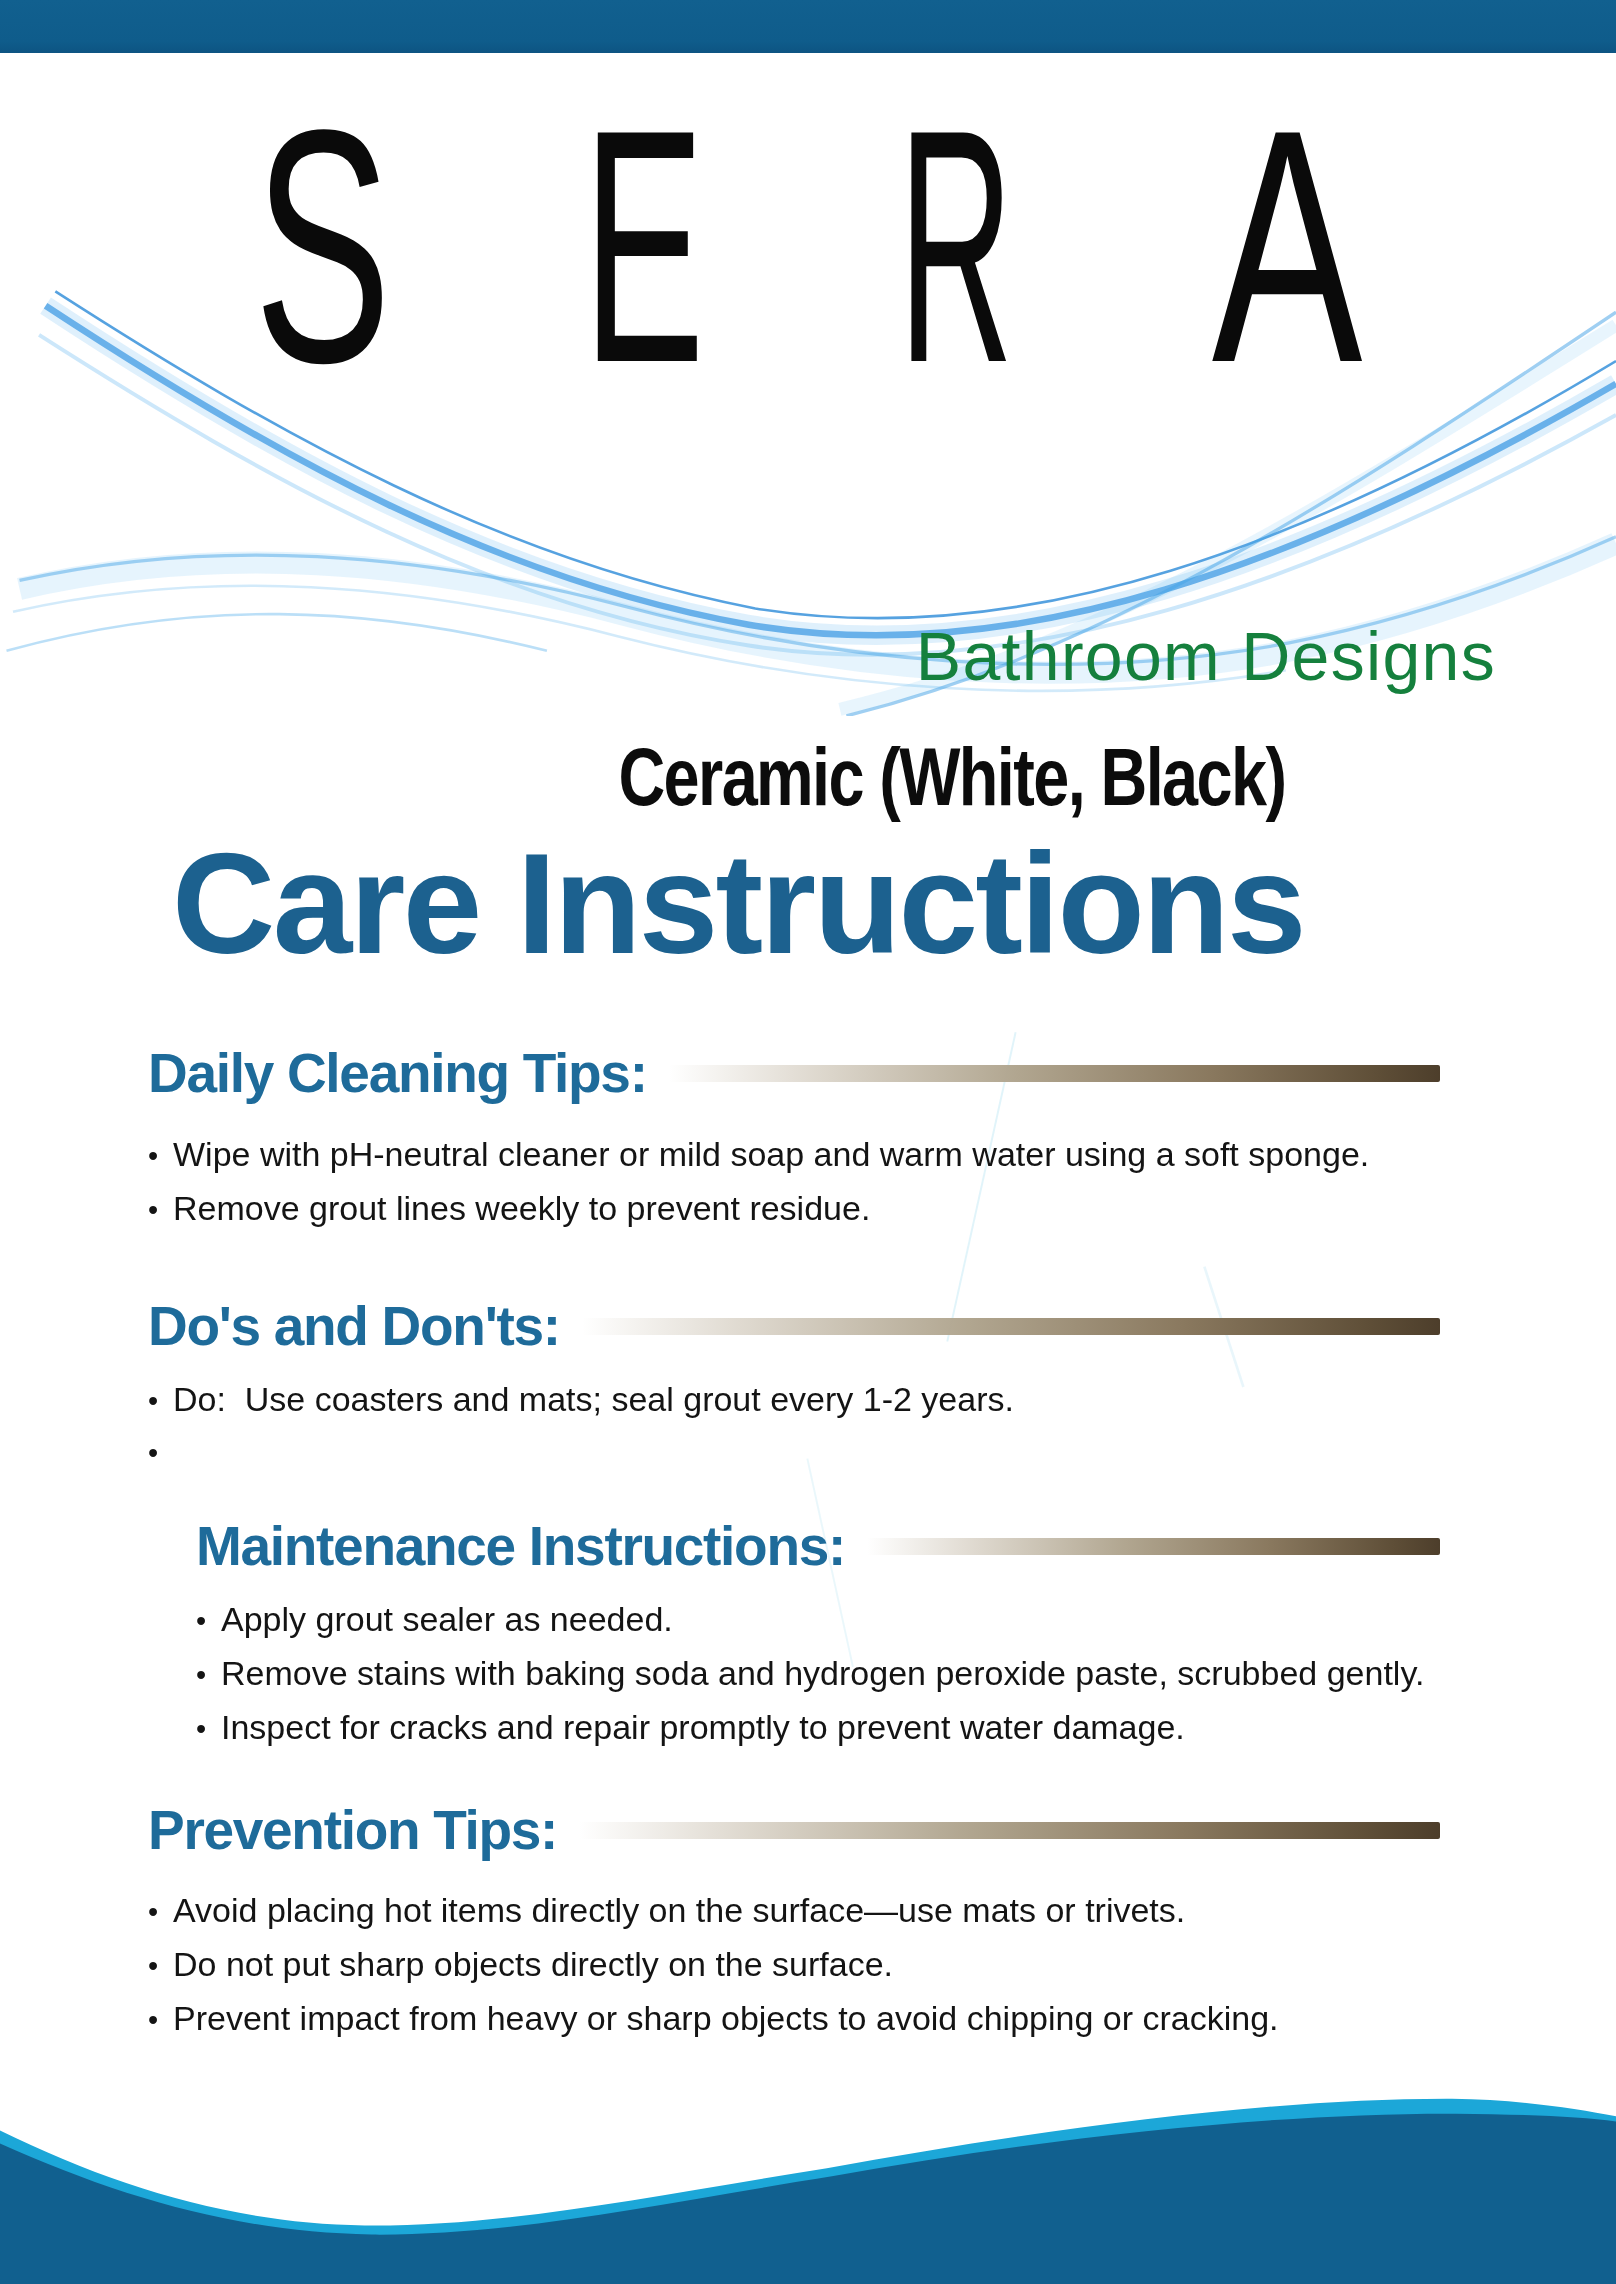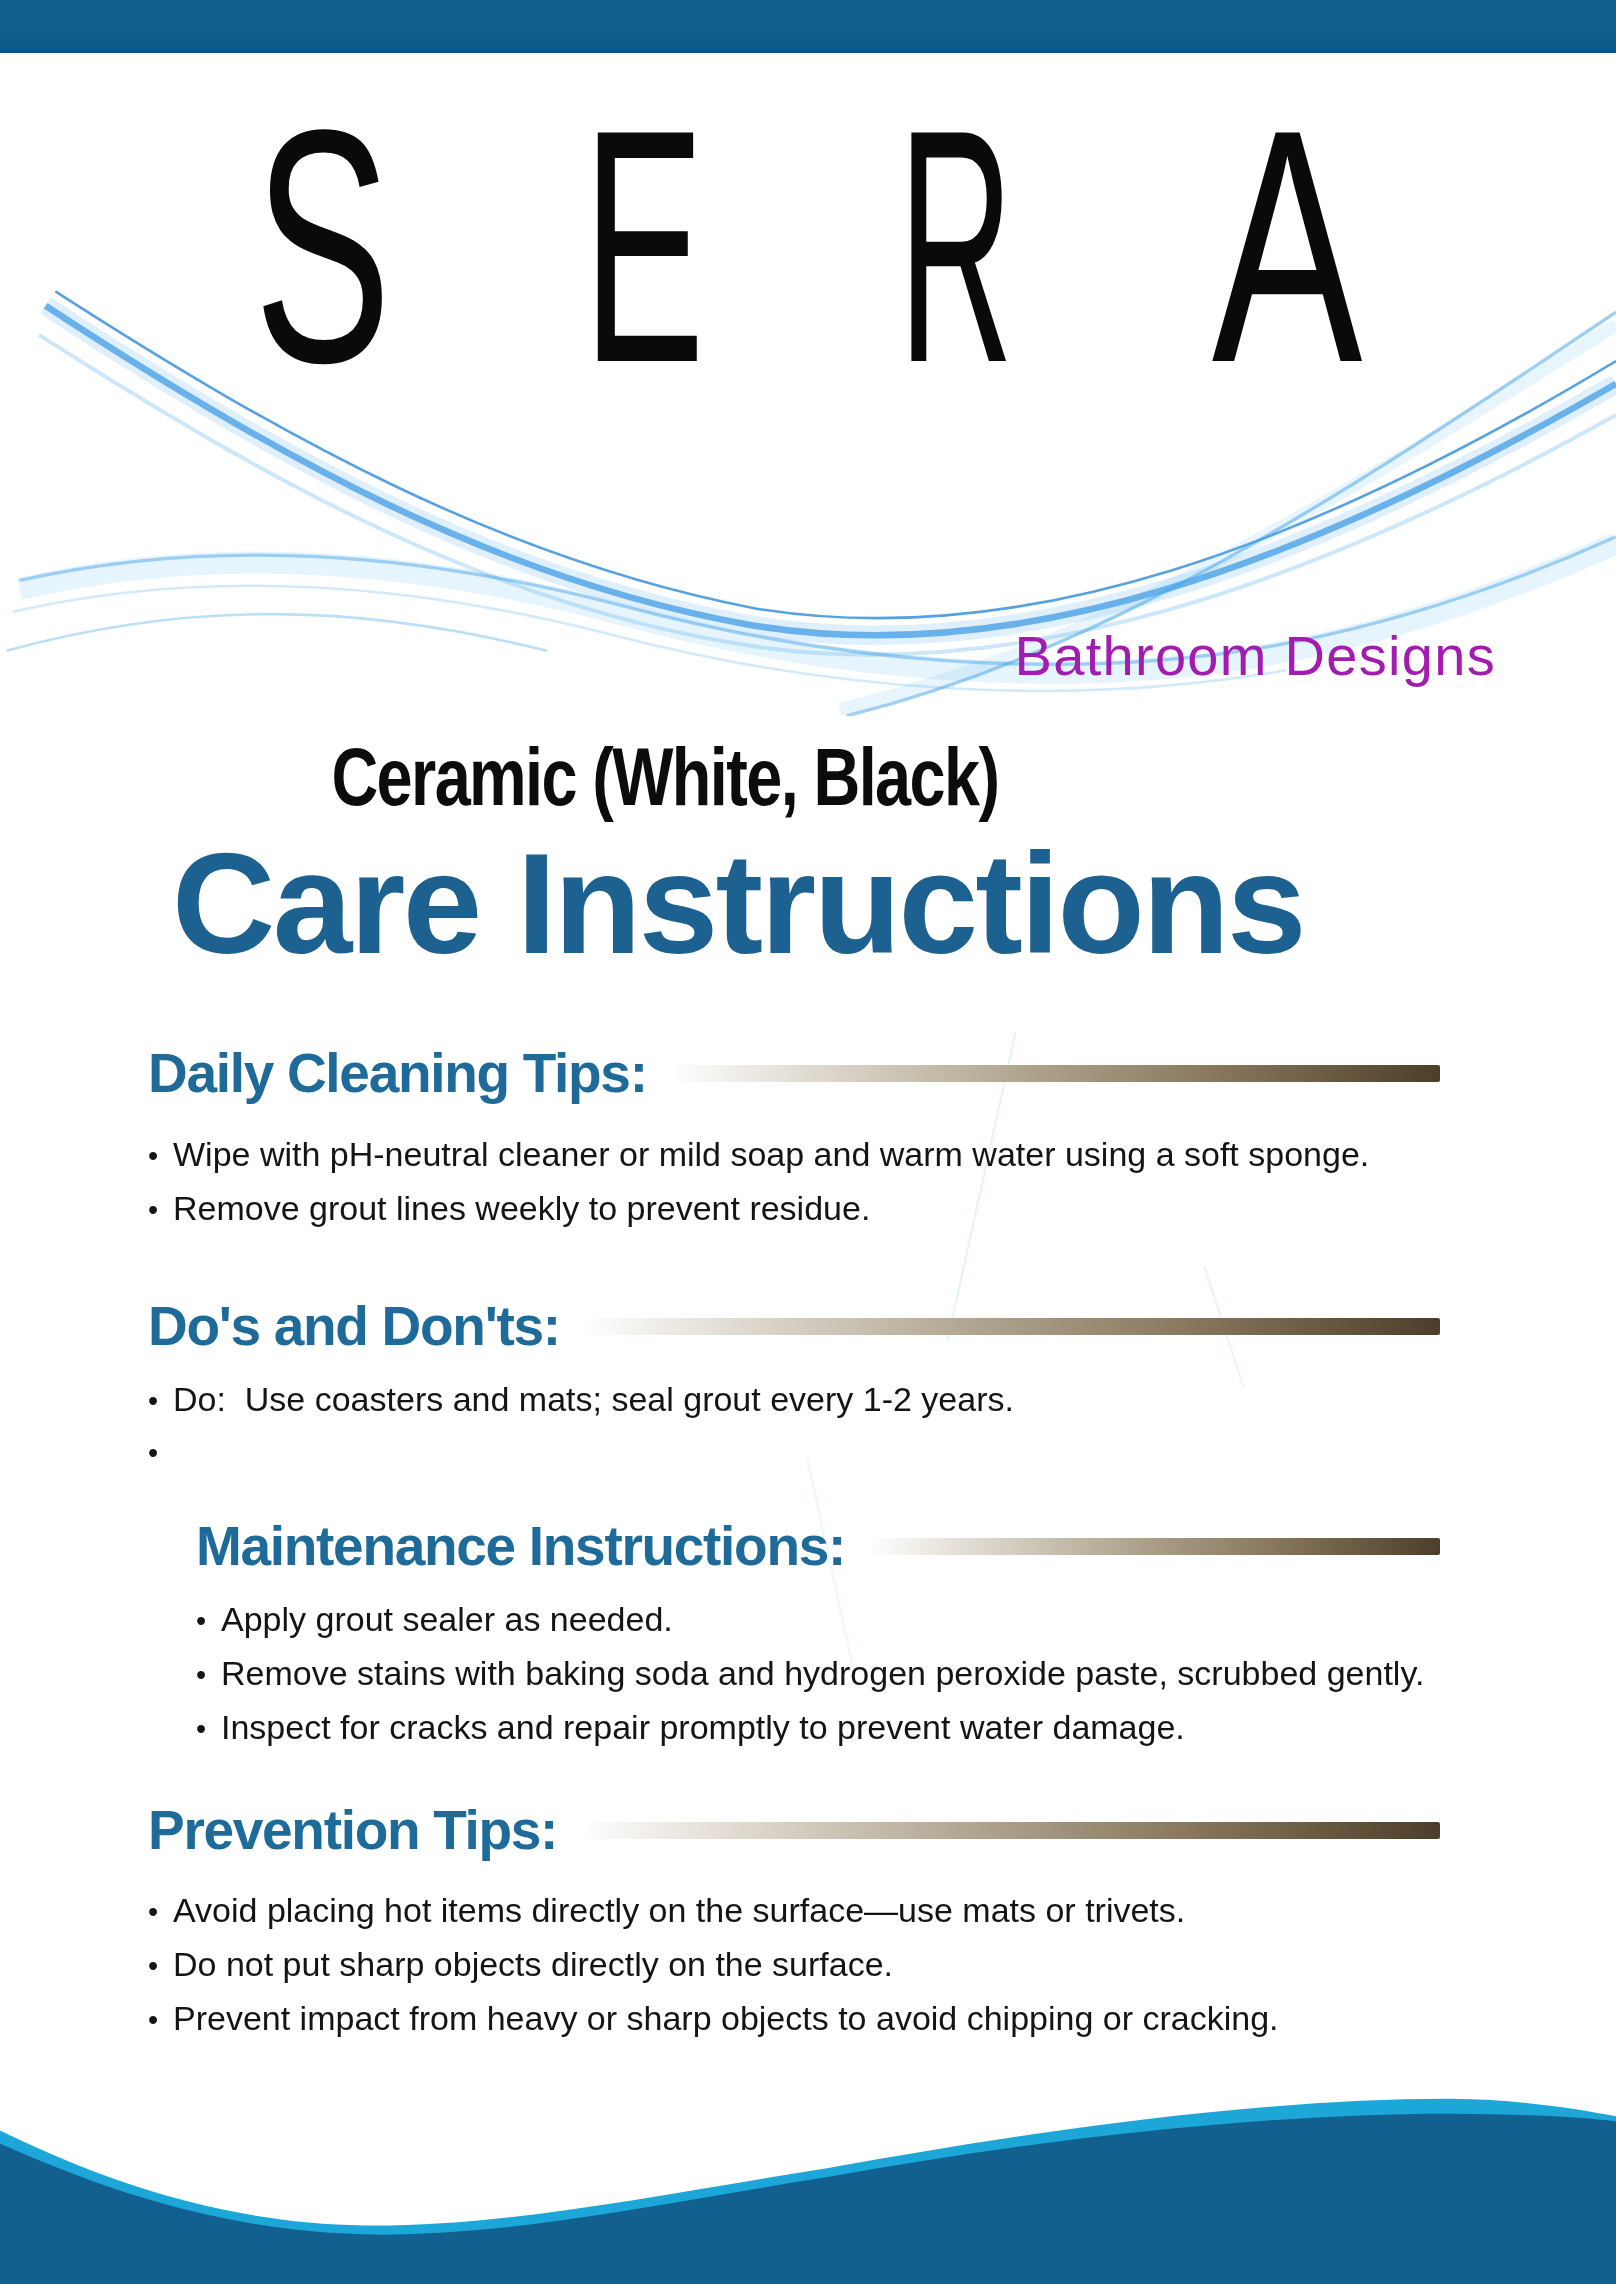--- a/index.html
+++ b/index.html
@@ -23,25 +23,25 @@
   }
   .bl-s{left:254px;transform:scaleX(.62);transform-origin:left center;}
   .bl-e{left:533px;transform:scaleX(.55);transform-origin:center center;}
   .bl-r{left:836px;transform:scaleX(.48);transform-origin:center center;}
   .bl-a{left:1141px;transform:scaleX(.68);transform-origin:right center;}
   
   .wave-top{position:absolute;left:0;top:286px;width:1616px;height:430px;}
   
   .tagline{
     position:absolute;top:620px;right:120px;
-    font-size:56px;line-height:72px;font-weight:400;letter-spacing:1.3px;
-    color:#a21caf;
+    font-size:68px;line-height:72px;font-weight:400;letter-spacing:1.3px;
+    color:#15803d;
   }
   
-  .subtitle-wrap{position:absolute;left:0;top:735px;width:1408px;text-align:center;}
+  .subtitle-wrap{position:absolute;left:0;top:735px;width:1408px;text-align:right;}
   .subtitle{
     display:inline-block;
     font-size:81px;line-height:85px;font-weight:700;color:#0c0c0c;
     letter-spacing:-2px;
     transform:translateX(-39px) scaleX(.8);
     transform-origin:center center;
   }
   .main-title{
     position:absolute;left:0;top:829px;width:1476px;text-align:center;
     font-size:143px;line-height:150px;font-weight:700;letter-spacing:-2.6px;

